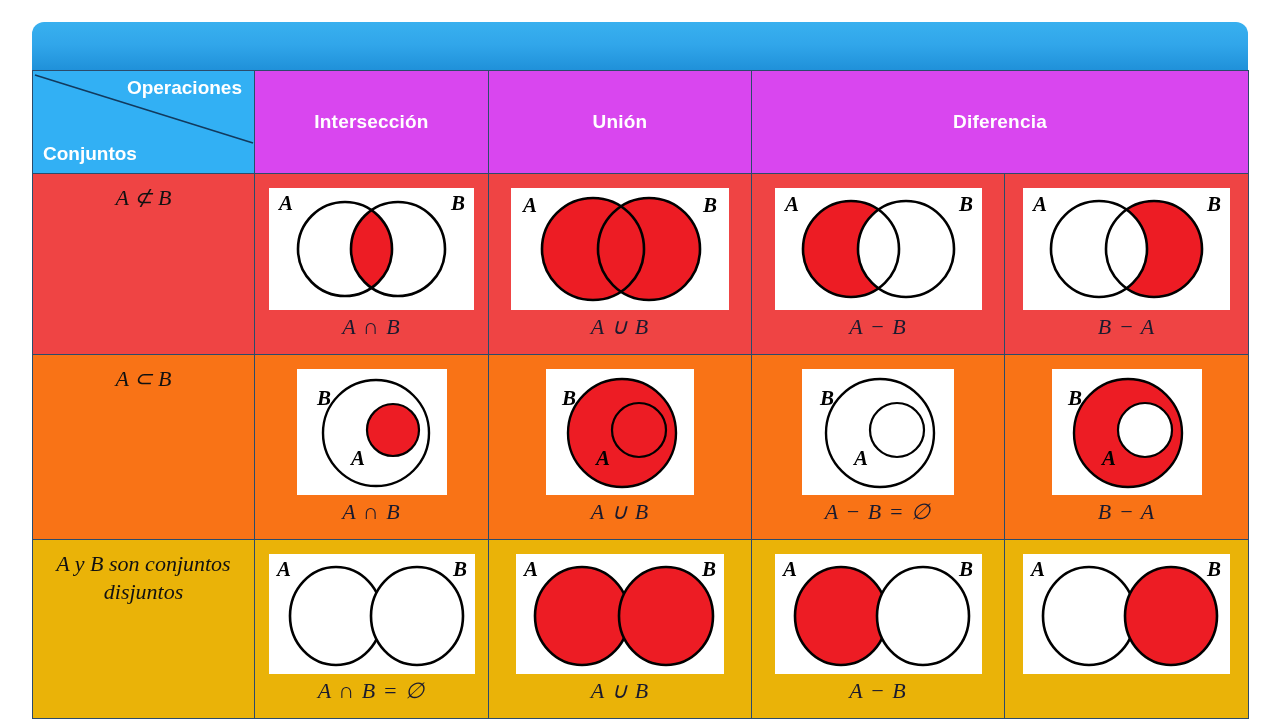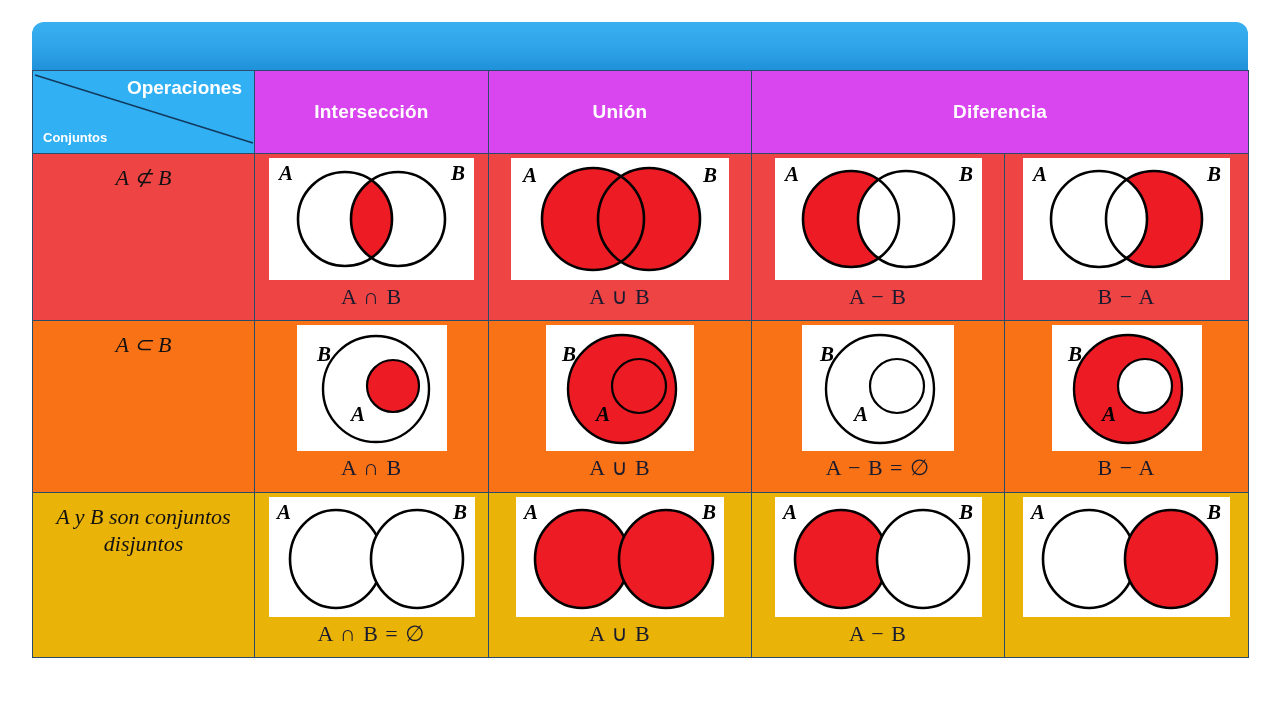--- a/index.html
+++ b/index.html
@@ -12,56 +12,56 @@
     position:absolute;left:32px;top:22px;width:1216px;height:50px;
     border-radius:12px 12px 0 0;
     background:linear-gradient(to bottom,#38b0ef 0%,#31a6ea 45%,#1e8fd8 100%);
   }
 
   
   .tbl{
     position:absolute;left:32px;top:70px;width:1216px;height:588px;
     border-collapse:collapse;table-layout:fixed;
   }
-  .tbl td,.tbl th{border:1px solid #2b4b6b;padding:4px;vertical-align:top;}
+  .tbl td,.tbl th{border:1px solid #2b4b6b;padding:14px;vertical-align:top;}
 
   
   .hdr{background:#d946ef;height:74px;}
   .hdr .htxt{
     color:#ffffff;font-weight:bold;font-size:19px;
     display:flex;align-items:center;justify-content:center;height:74px;
     letter-spacing:.2px;
   }
 
   
   .corner{position:relative;background:#32b0f4;height:74px;overflow:hidden;}
   .corner svg{position:absolute;left:0;top:0;}
   .corner .op{
     position:absolute;right:12px;top:6px;color:#fff;font-weight:bold;font-size:19px;
   }
   .corner .cj{
-    position:absolute;left:10px;bottom:8px;color:#fff;font-weight:bold;font-size:13px;
+    position:absolute;left:10px;bottom:8px;color:#fff;font-weight:bold;font-size:19px;
   }
 
   
   .rowA{background:#ef4444;}
   .rowB{background:#f97316;}
   .rowC{background:#eab308;}
 
   .rowlabel{
     text-align:center;
     font-family:"Liberation Serif",serif;font-style:italic;font-size:22px;
     color:#111;padding-top:10px !important;line-height:1.25;
   }
 
   .cell{text-align:center;}
   .diagwrap{display:flex;flex-direction:column;align-items:center;}
   .diagbox{background:#ffffff;display:block;}
   .caption{
-    font-family:"Liberation Serif",serif;font-size:22px;
+    font-family:"Liberation Serif",serif;font-style:italic;font-size:22px;
     color:#1a1a2e;margin-top:4px;letter-spacing:1px;
   }
 
   svg{display:block;}
   .vlabel{font-family:"Liberation Serif",serif;font-style:italic;font-weight:bold;font-size:21px;fill:#000;}
 </style>
 </head>
 <body>
 
 <div id="page">

